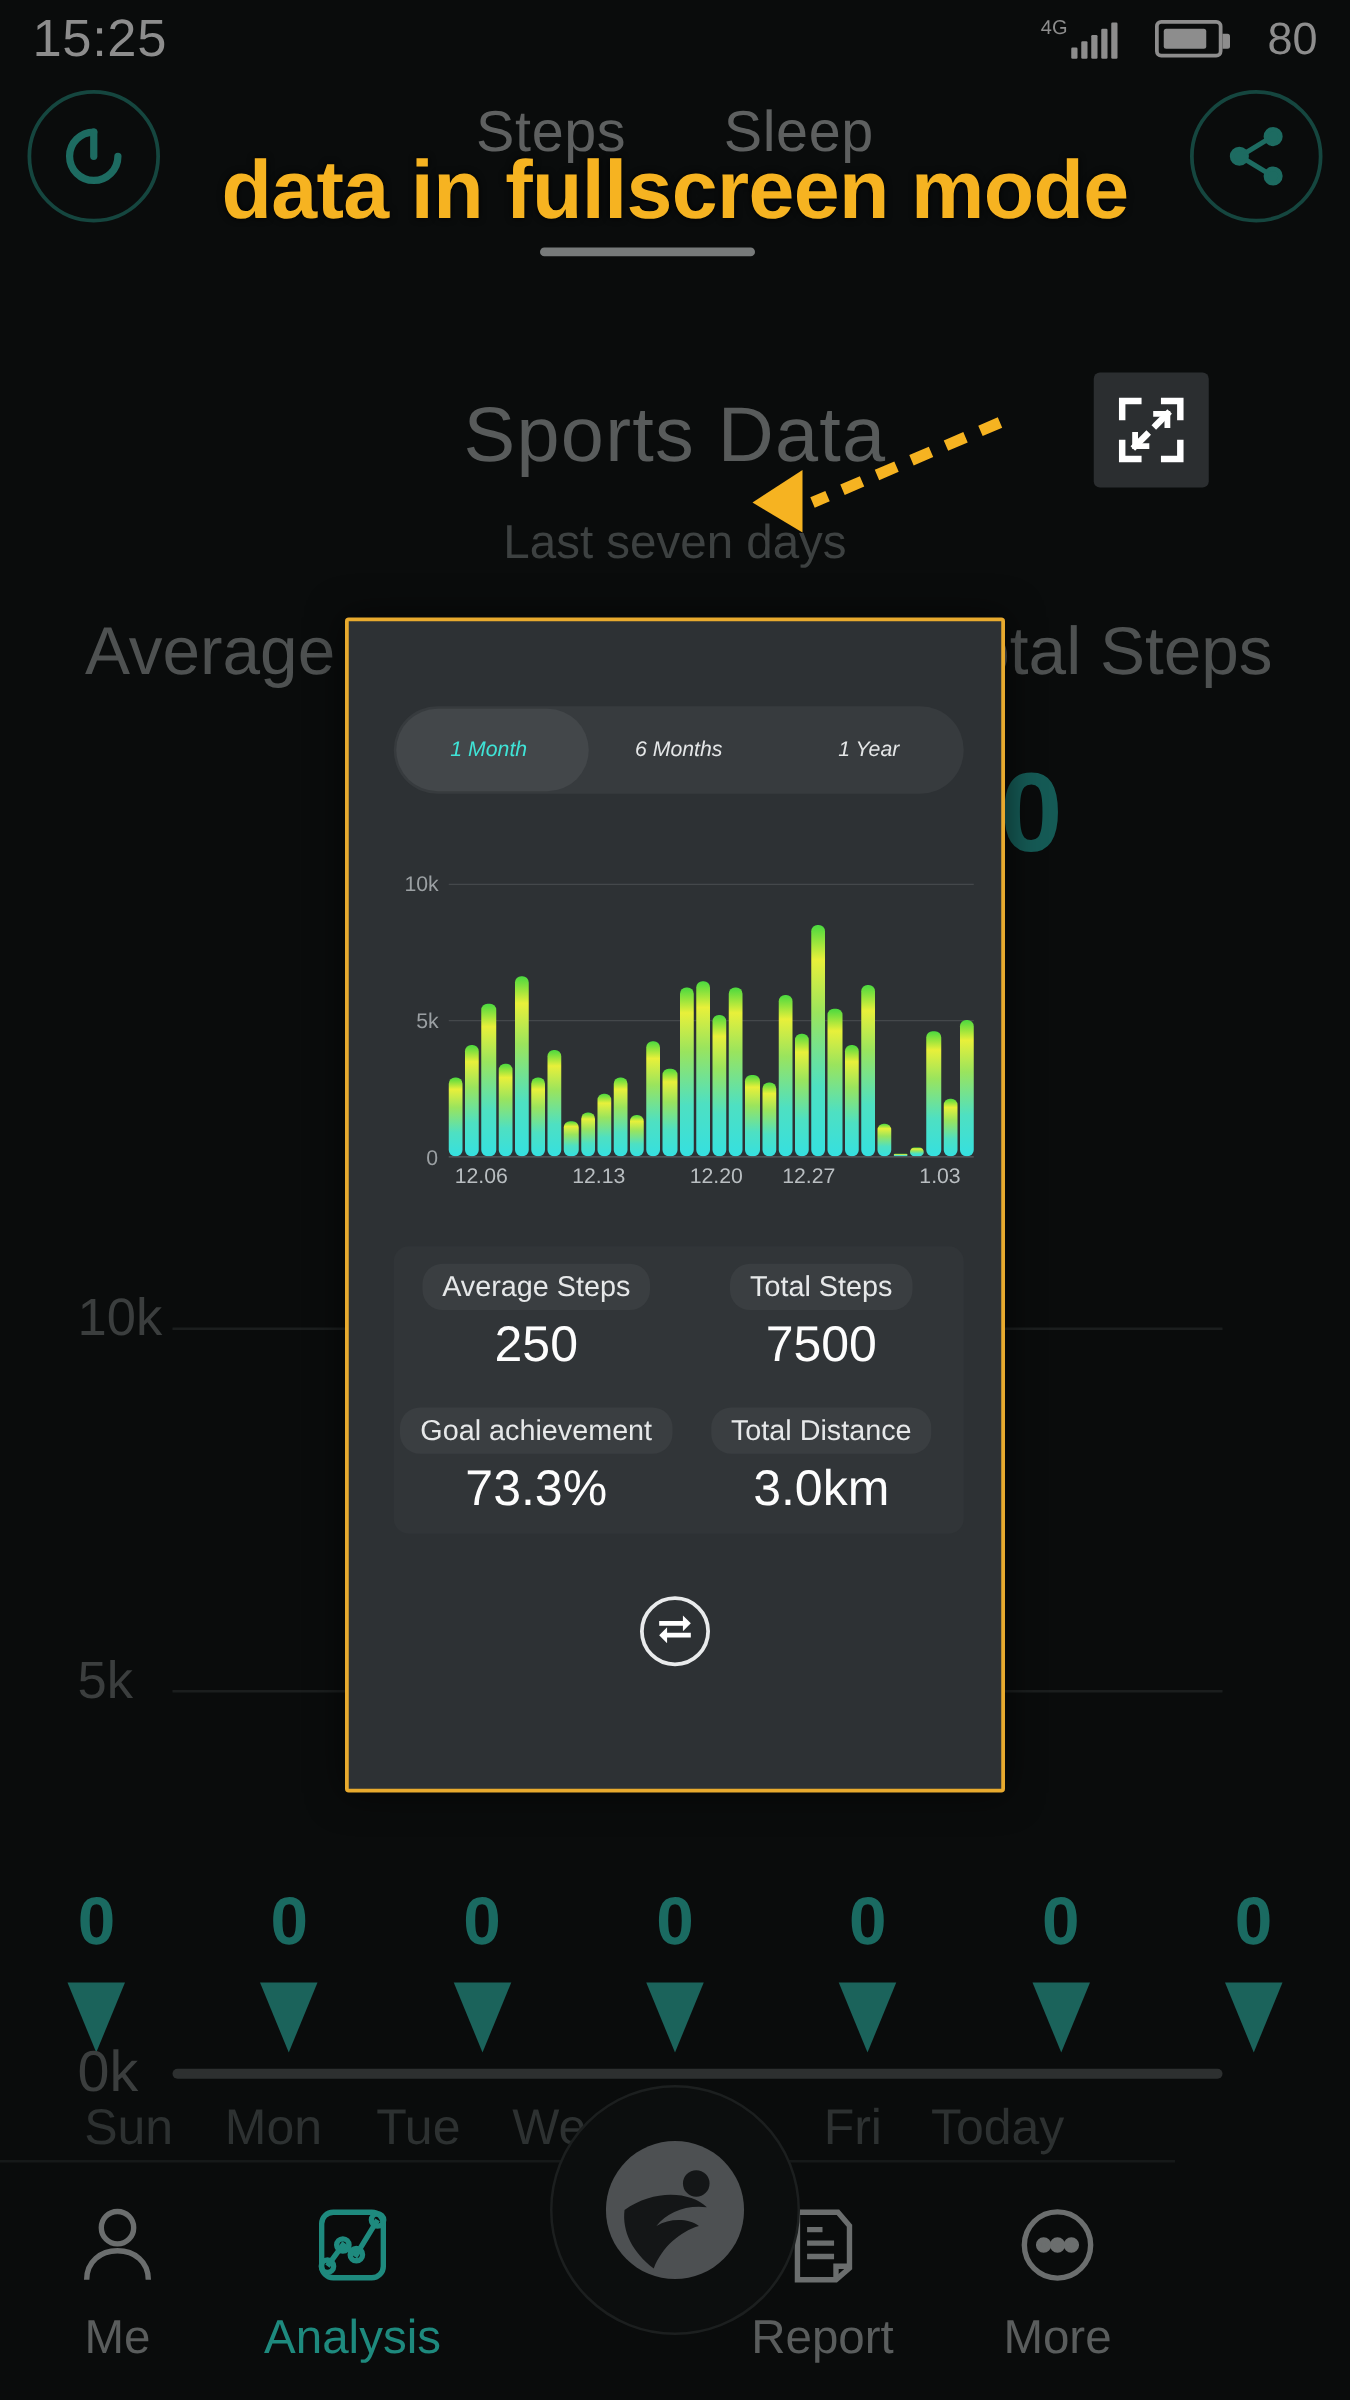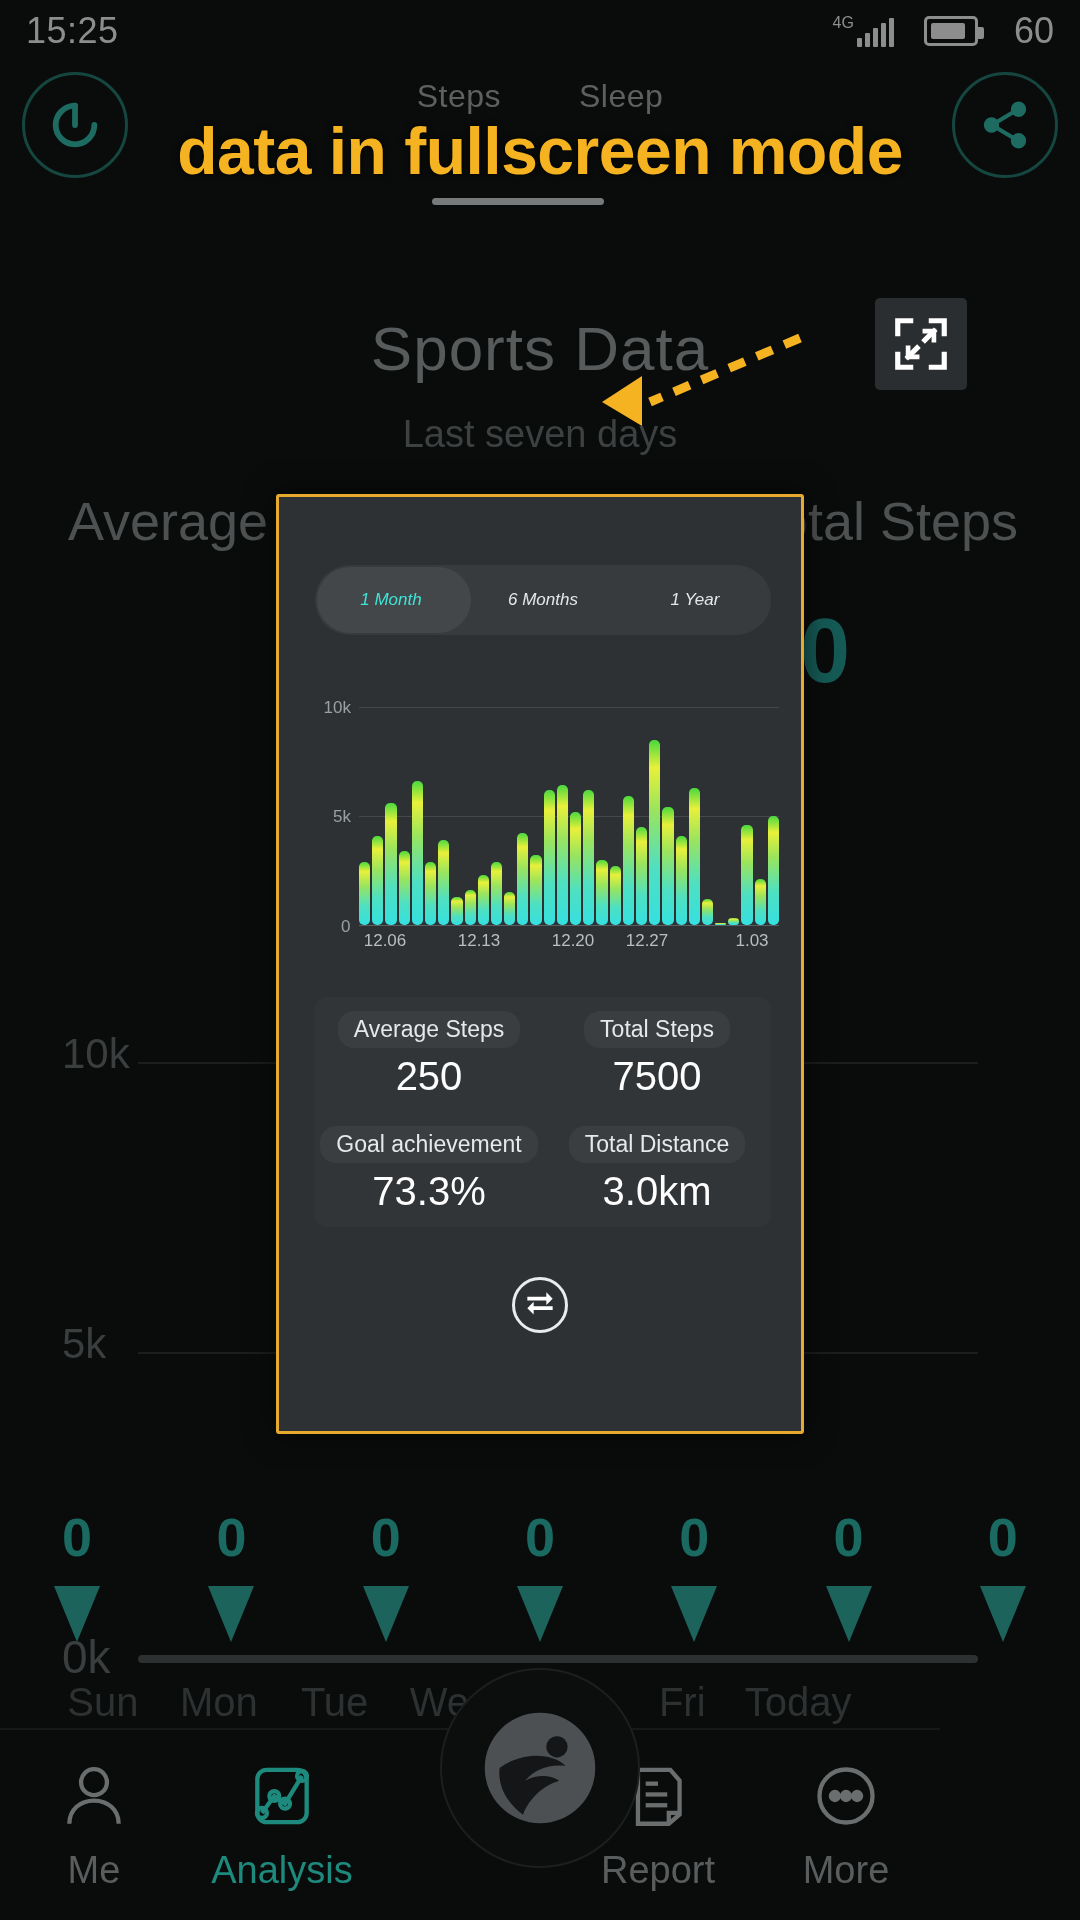--- a/index.html
+++ b/index.html
@@ -10,21 +10,21 @@
     -webkit-font-smoothing:antialiased;
   }
   #screen{ position:relative; width:1080px; height:1920px; background:#0a0c0c; overflow:hidden; }
 
   
   #statusbar{
     position:absolute; left:0; top:0; width:1080px; height:62px;
     display:flex; align-items:center; justify-content:space-between;
     padding:0 26px;
   }
-  #clock{ color:#8d8d8d; font-size:36px; letter-spacing:0.5px; }
+  #clock{ color:#8d8d8d; font-size:42px; letter-spacing:0.5px; }
   #sysicons{ display:flex; align-items:center; gap:30px; }
   .net-wrap{ display:flex; align-items:flex-end; gap:3px; }
   .net-4g{ color:#8d8d8d; font-size:16px; line-height:1; margin-bottom:16px; }
   .bars{ display:flex; align-items:flex-end; gap:3px; height:30px; }
   .bars i{ display:block; width:5px; background:#8d8d8d; border-radius:1px; }
   .bars i:nth-child(1){height:9px;} .bars i:nth-child(2){height:14px;}
   .bars i:nth-child(3){height:19px;} .bars i:nth-child(4){height:24px;}
   .bars i:nth-child(5){height:29px;}
   .batt{ position:relative; width:54px; height:30px; border:3px solid #8d8d8d; border-radius:5px; }
   .batt::after{ content:""; position:absolute; right:-9px; top:8px; width:6px; height:12px; background:#8d8d8d; border-radius:0 2px 2px 0;}
@@ -36,21 +36,21 @@
     position:absolute; width:106px; height:106px; border-radius:50%;
     border:3px solid #15463f; display:flex; align-items:center; justify-content:center;
   }
   #sync-btn{ left:22px; top:72px; }
   #share-btn{ right:22px; top:72px; }
 
   #tabs-row{
     position:absolute; left:0; top:78px; width:1080px;
     display:flex; justify-content:center; gap:78px;
   }
-  .tab-lbl{ color:#5e6060; font-size:32px; letter-spacing:0.5px; }
+  .tab-lbl{ color:#5e6060; font-size:46px; letter-spacing:0.5px; }
   #tab-underline{
     position:absolute; left:432px; top:198px; width:172px; height:7px;
     background:#777a7a; border-radius:4px;
   }
 
   #sports-title{
     position:absolute; left:0; top:313px; width:1080px; text-align:center;
     color:#585b5b; font-size:62px; letter-spacing:1px;
   }
   #sports-sub{
@@ -169,21 +169,21 @@
             <i></i>
             <i></i>
             <i></i>
             <i></i>
             <i></i>
           </span>
       </div>
       <div class="batt">
           <i></i>
         </div>
-      <div id="battnum">60</div>
+      <div id="battnum">80</div>
     </div>
   </div>
 
   <div id="sync-btn" class="bg-icon-circle">
     <svg width="58" height="58" viewBox="0 0 24 24" fill="none" stroke="#1d6b61" stroke-width="2.4" stroke-linecap="round">
       <path d="M12 4 A8 8 0 1 0 20 12"></path>
         <path d="M12 4 L12 12"></path>
     </svg>
   </div>
   <div id="share-btn" class="bg-icon-circle">

